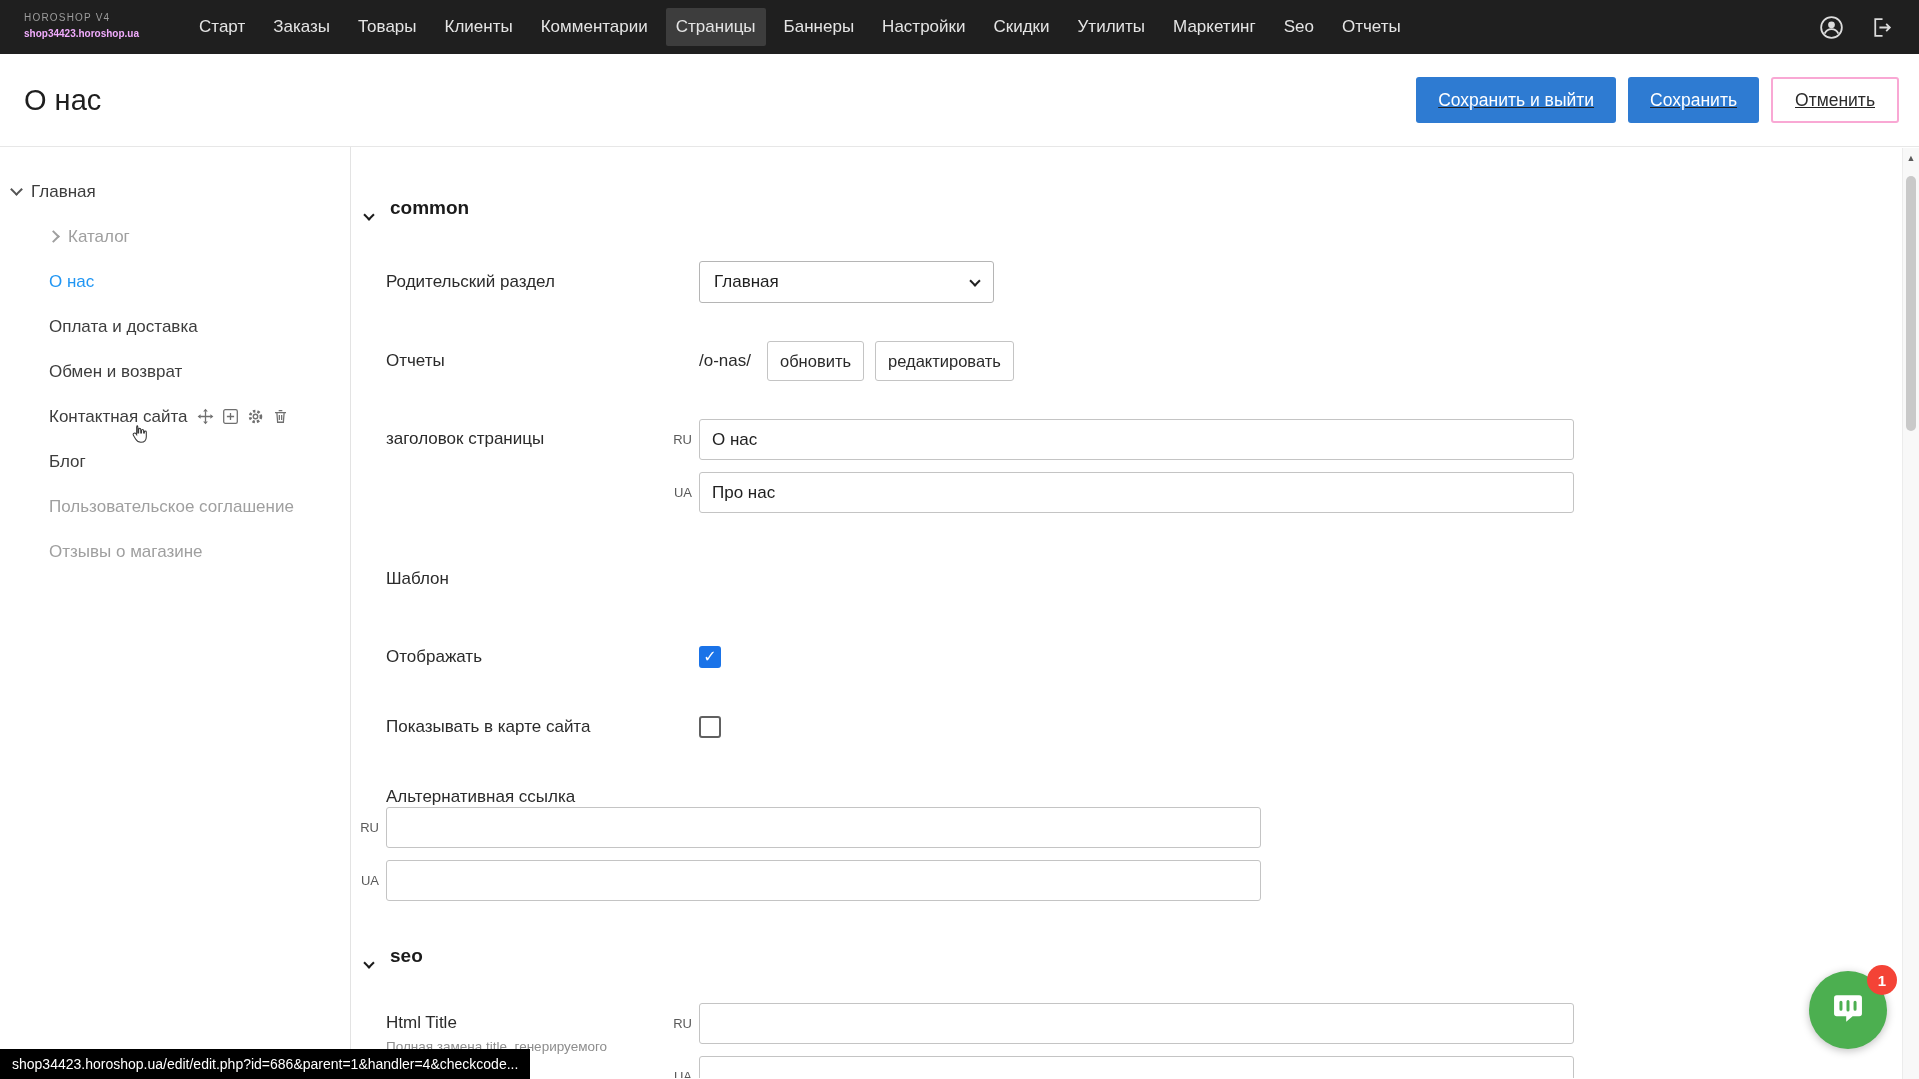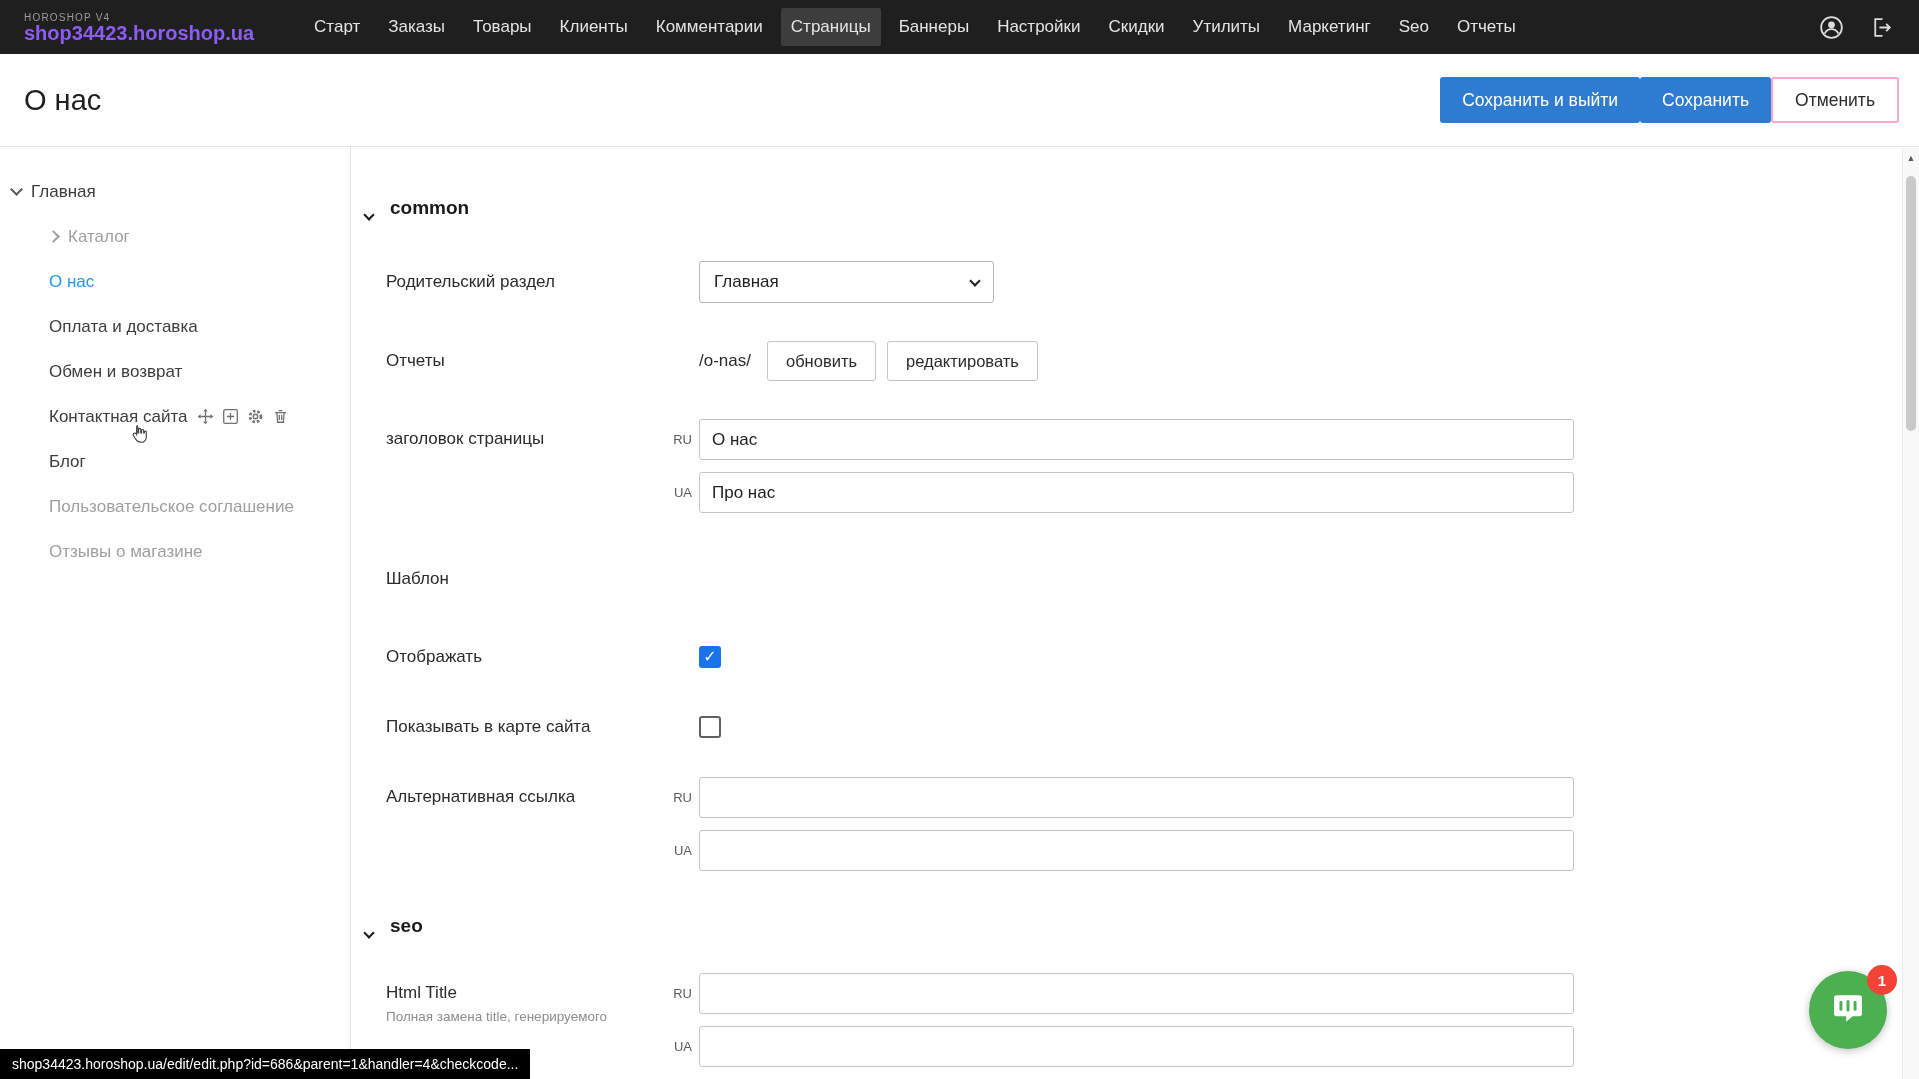--- a/index.html
+++ b/index.html
@@ -5,30 +5,30 @@
   * { margin:0; padding:0; box-sizing:border-box; }
   html,body { width:1919px; height:1079px; }
   body {
     font-family:"Liberation Sans","DejaVu Sans",sans-serif;
     background:#fff; color:#212121; position:relative; overflow:hidden;
   }
   
   .topbar { height:54px; background:#1f1f1f; display:flex; align-items:center; padding:0 24px; }
   .brand { display:flex; flex-direction:column; justify-content:center; cursor:pointer; }
   .brand-small { font-size:10px; letter-spacing:1.2px; color:#9c9c9c; line-height:12px; }
-  .brand-main { font-size:20px; font-weight:700; color:#8b5cf6; line-height:19px; }
+  .brand-main { font-size:10px; font-weight:700; color:#f0abfc; line-height:19px; }
   .topnav { display:flex; align-items:center; gap:8px; margin-left:50px; }
   .nav-item { font-size:17px; color:#e4e4e4; padding:9px 10px; cursor:pointer; white-space:nowrap; border-radius:2px; }
   .nav-item.active { background:#3d3d3d; }
   .topbar-right { margin-left:auto; display:flex; align-items:center; gap:22px; }
   .tb-icon { width:28px; height:28px; display:flex; align-items:center; justify-content:center; cursor:pointer; }
   
   .page-header { height:93px; background:#fff; display:flex; align-items:center; padding:0 20px 0 24px; border-bottom:1px solid #e7e7e7; }
   .page-title { font-size:29px; font-weight:400; color:#1e1e1e; }
-  .hdr-buttons { margin-left:auto; display:flex; gap:0; }
+  .hdr-buttons { margin-left:auto; display:flex; gap:12px;text-decoration:underline; }
   .btn { height:46px; padding:0 22px; font-size:17.5px; border-radius:3px; cursor:pointer; border:none; font-family:inherit; }
   .btn-primary { background:#2e7bd2; color:#fff; }
   .btn-plain { background:#fff; color:#2c2c2c; border:2px solid #f9a8d4; }
   
   .layout { display:flex; height:931px; position:relative; }
   .sidebar { width:351px; flex-shrink:0; border-right:1px solid #e3e3e3; padding-top:22px; position:relative; }
   .tree-item { height:45px; display:flex; align-items:center; font-size:17px; color:#3d3d3d; cursor:pointer; padding-left:49px; position:relative; }
   .tree-item.root { padding-left:12px; }
   .tree-item.haschev { }
   .tree-item.muted { color:#9f9f9f; }
@@ -50,25 +50,25 @@
   .form-row > .flabel { width:313px; flex-shrink:0; font-size:17px; color:#2b2b2b; }
   .form-row.top > .flabel { padding-top:10px; }
   .flabel .hint { display:block; font-size:13.5px; color:#8d8d8d; margin-top:6px; }
   .selectbox { width:295px; height:42px; border:1px solid #b5b5b5; border-radius:3px; background:#fff; display:flex; align-items:center; justify-content:space-between; padding:0 14px; font-size:17px; color:#1f1f1f; cursor:pointer; }
   .selectbox .chev { width:8px; height:8px; color:#222; margin-top:-2px; }
   .txt-input { width:875px; height:41px; border:1px solid #c4c4c4; border-radius:3px; padding:0 12px; font-size:17px; color:#212121; font-family:inherit; background:#fff; }
   .lang-group { display:flex; flex-direction:column; gap:12px; }
   .lang-row { display:flex; align-items:center; margin-left:-37px; }
   .lang-chip { width:30px; margin-right:7px; text-align:right; font-size:13px; color:#5a5a5a; flex-shrink:0; }
   .link-path { font-size:17px; color:#2b2b2b; margin-right:16px; }
-  .btn-small { height:40px; padding:0 18px; background:#fff; border:1px solid #c4c4c4; border-radius:3px; font-size:16.5px; color:#2b2b2b; cursor:pointer; margin-right:11px; font-family:inherit; }
+  .btn-small { height:40px; padding:0 12px; background:#fff; border:1px solid #c4c4c4; border-radius:3px; font-size:16.5px; color:#2b2b2b; cursor:pointer; margin-right:11px; font-family:inherit; }
   .checkbox { width:22px; height:22px; border:2px solid #616161; border-radius:3px; background:#fff; cursor:pointer; display:flex; align-items:center; justify-content:center; }
   .checkbox.checked { background:#1a73e8; border-color:#1a73e8; }
   .checkbox.checked::after { content:"✓"; color:#fff; font-size:16px; font-weight:700; line-height:1; }
-  .gap-lg { margin-bottom:44px; }
+  .gap-lg { margin-bottom:44px;flex-direction:column; }
   
   .scrollbar { position:absolute; top:148px; right:0; bottom:0; width:17px; background:#f8f8f8; border-left:1px solid #ececec; z-index:5; }
   .sb-arrow { text-align:center; font-size:9px; color:#5a5a5a; padding-top:5px; cursor:pointer; }
   .sb-thumb { position:absolute; left:3px; right:3px; top:28px; height:255px; background:#c9c9c9; border-radius:7px; cursor:pointer; }
   
   .status-tooltip { position:absolute; left:0; bottom:0; background:#000; color:#fff; font-size:14px; padding:7px 12px; z-index:60; white-space:nowrap; }
   
   .chat-bubble { position:absolute; right:32px; bottom:30px; width:78px; height:78px; border-radius:50%; background:#4caf50; display:flex; align-items:center; justify-content:center; cursor:pointer; box-shadow:0 2px 8px rgba(0,0,0,.25); z-index:55; }
   .chat-badge { position:absolute; top:-6px; right:-10px; width:30px; height:30px; border-radius:50%; background:#f44336; color:#fff; font-size:15px; font-weight:700; display:flex; align-items:center; justify-content:center; }
 </style>

